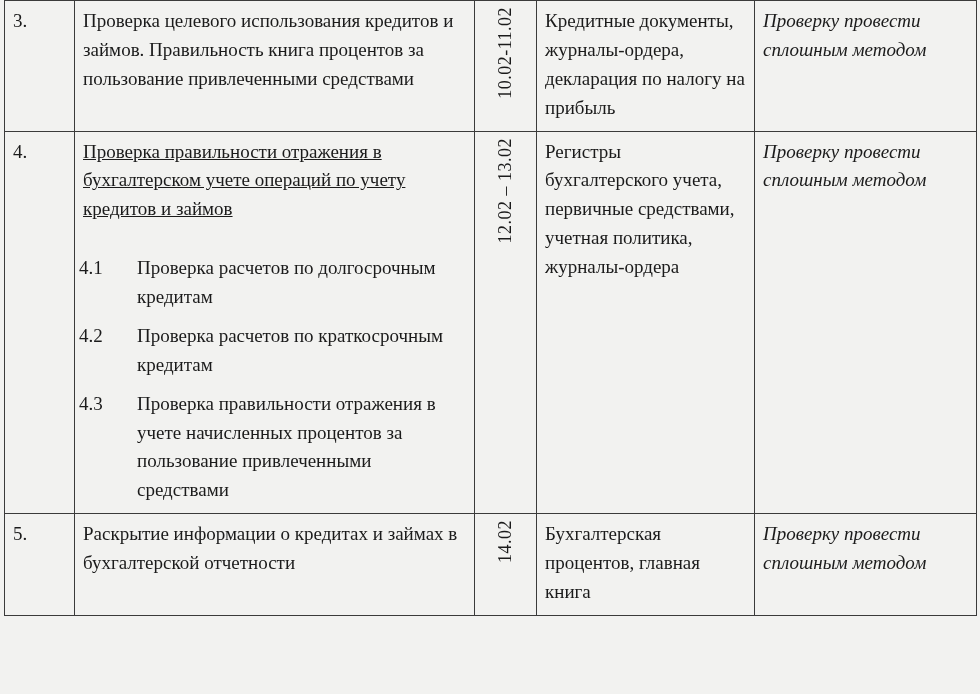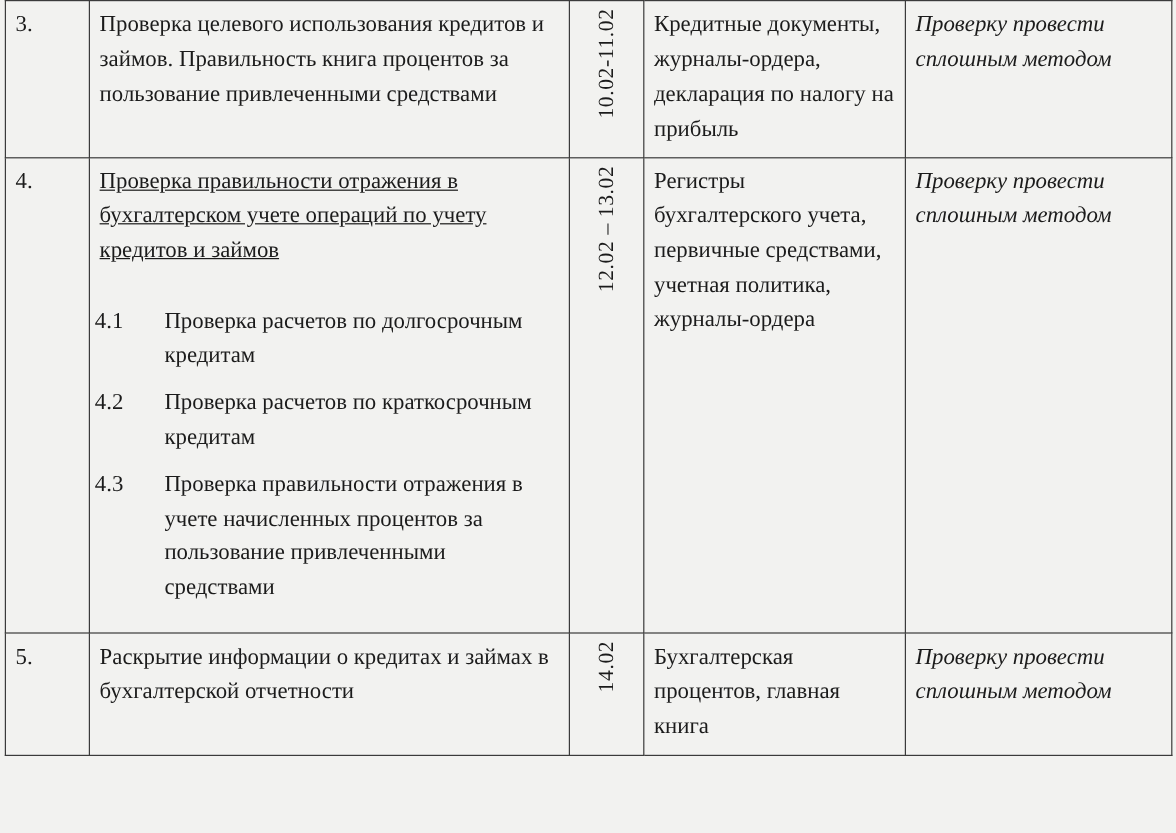--- a/index.html
+++ b/index.html
@@ -72,21 +72,21 @@
   .proc-block { margin: 0; }
   .proc-main { margin: 0 0 30px 0; text-decoration: underline; }
   .sub-list {
     display: block;
   }
   .sub-row {
     display: flex;
     align-items: flex-start;
     margin-bottom: 10px;
   }
-  .sub-row:last-child { margin-bottom: 14px; }
+  .sub-row:last-child { margin-bottom: 0; }
   .sub-no {
     width: 58px;
     flex: 0 0 58px;
     margin-left: -4px;
   }
   .sub-text {
     flex: 1 1 auto;
   }
   .cell-pad-top { padding-top: 4px; }
 </style>

